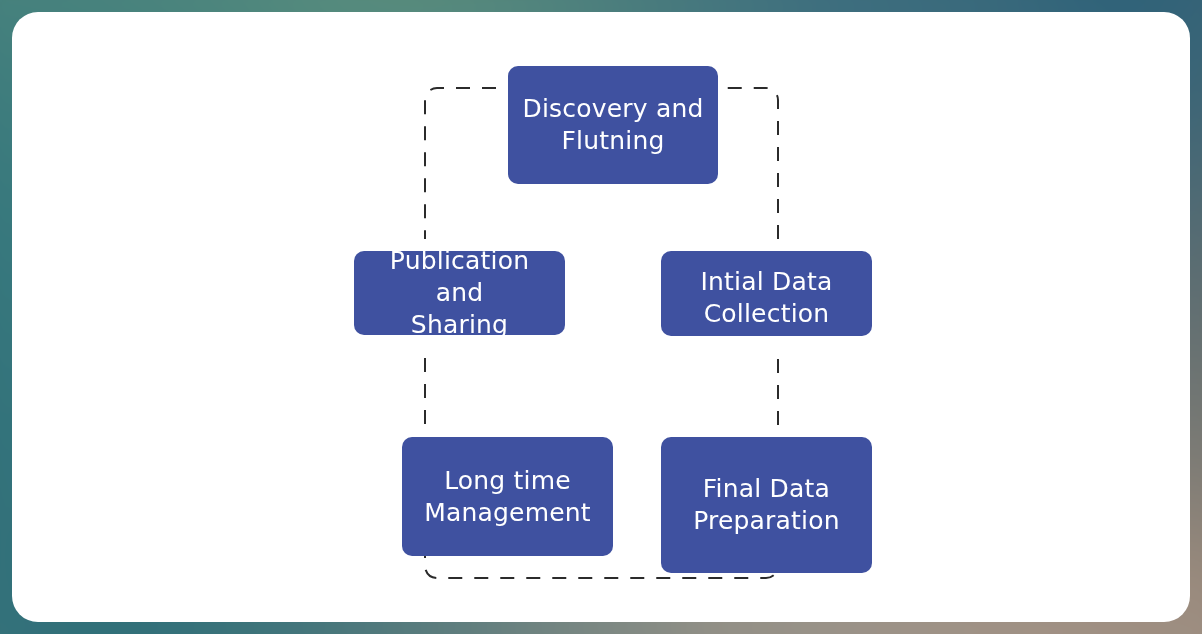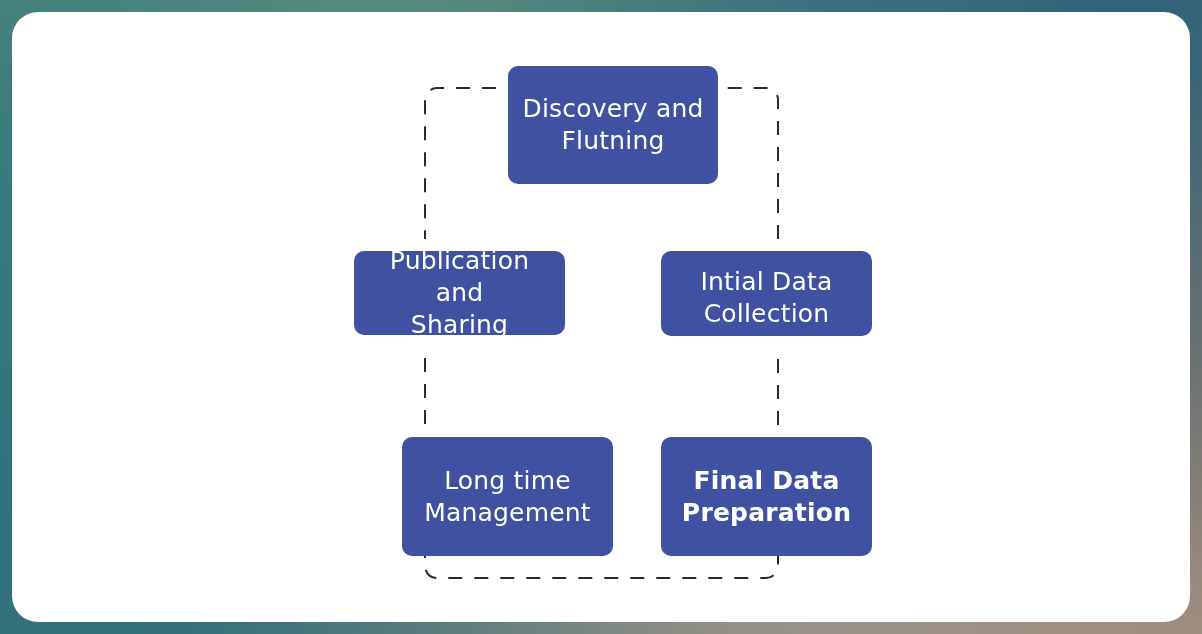--- a/index.html
+++ b/index.html
@@ -72,21 +72,21 @@
     letter-spacing: 0.2px;
     padding: 6px 10px;
     white-space: pre-line;
   }
 
   
   .node-discovery   { left: 496px; top: 54px;  width: 210px; height: 118px; }
   .node-publication { left: 342px; top: 239px; width: 211px; height: 84px; }
   .node-initial     { left: 649px; top: 239px; width: 211px; height: 85px; align-items: flex-end; }
   .node-longtime    { left: 342px; top: 425px; width: 211px; height: 119px; margin-left: 48px; }
-  .node-final       { left: 649px; top: 425px; width: 211px; height: 119px; font-weight: bold; }
+  .node-final       { left: 649px; top: 425px; width: 211px; height: 136px; }
 </style>
 </head>
 <body>
 
 <div id="backdrop"></div>
 
 <div id="card">
 
   <div id="diagram">
 

